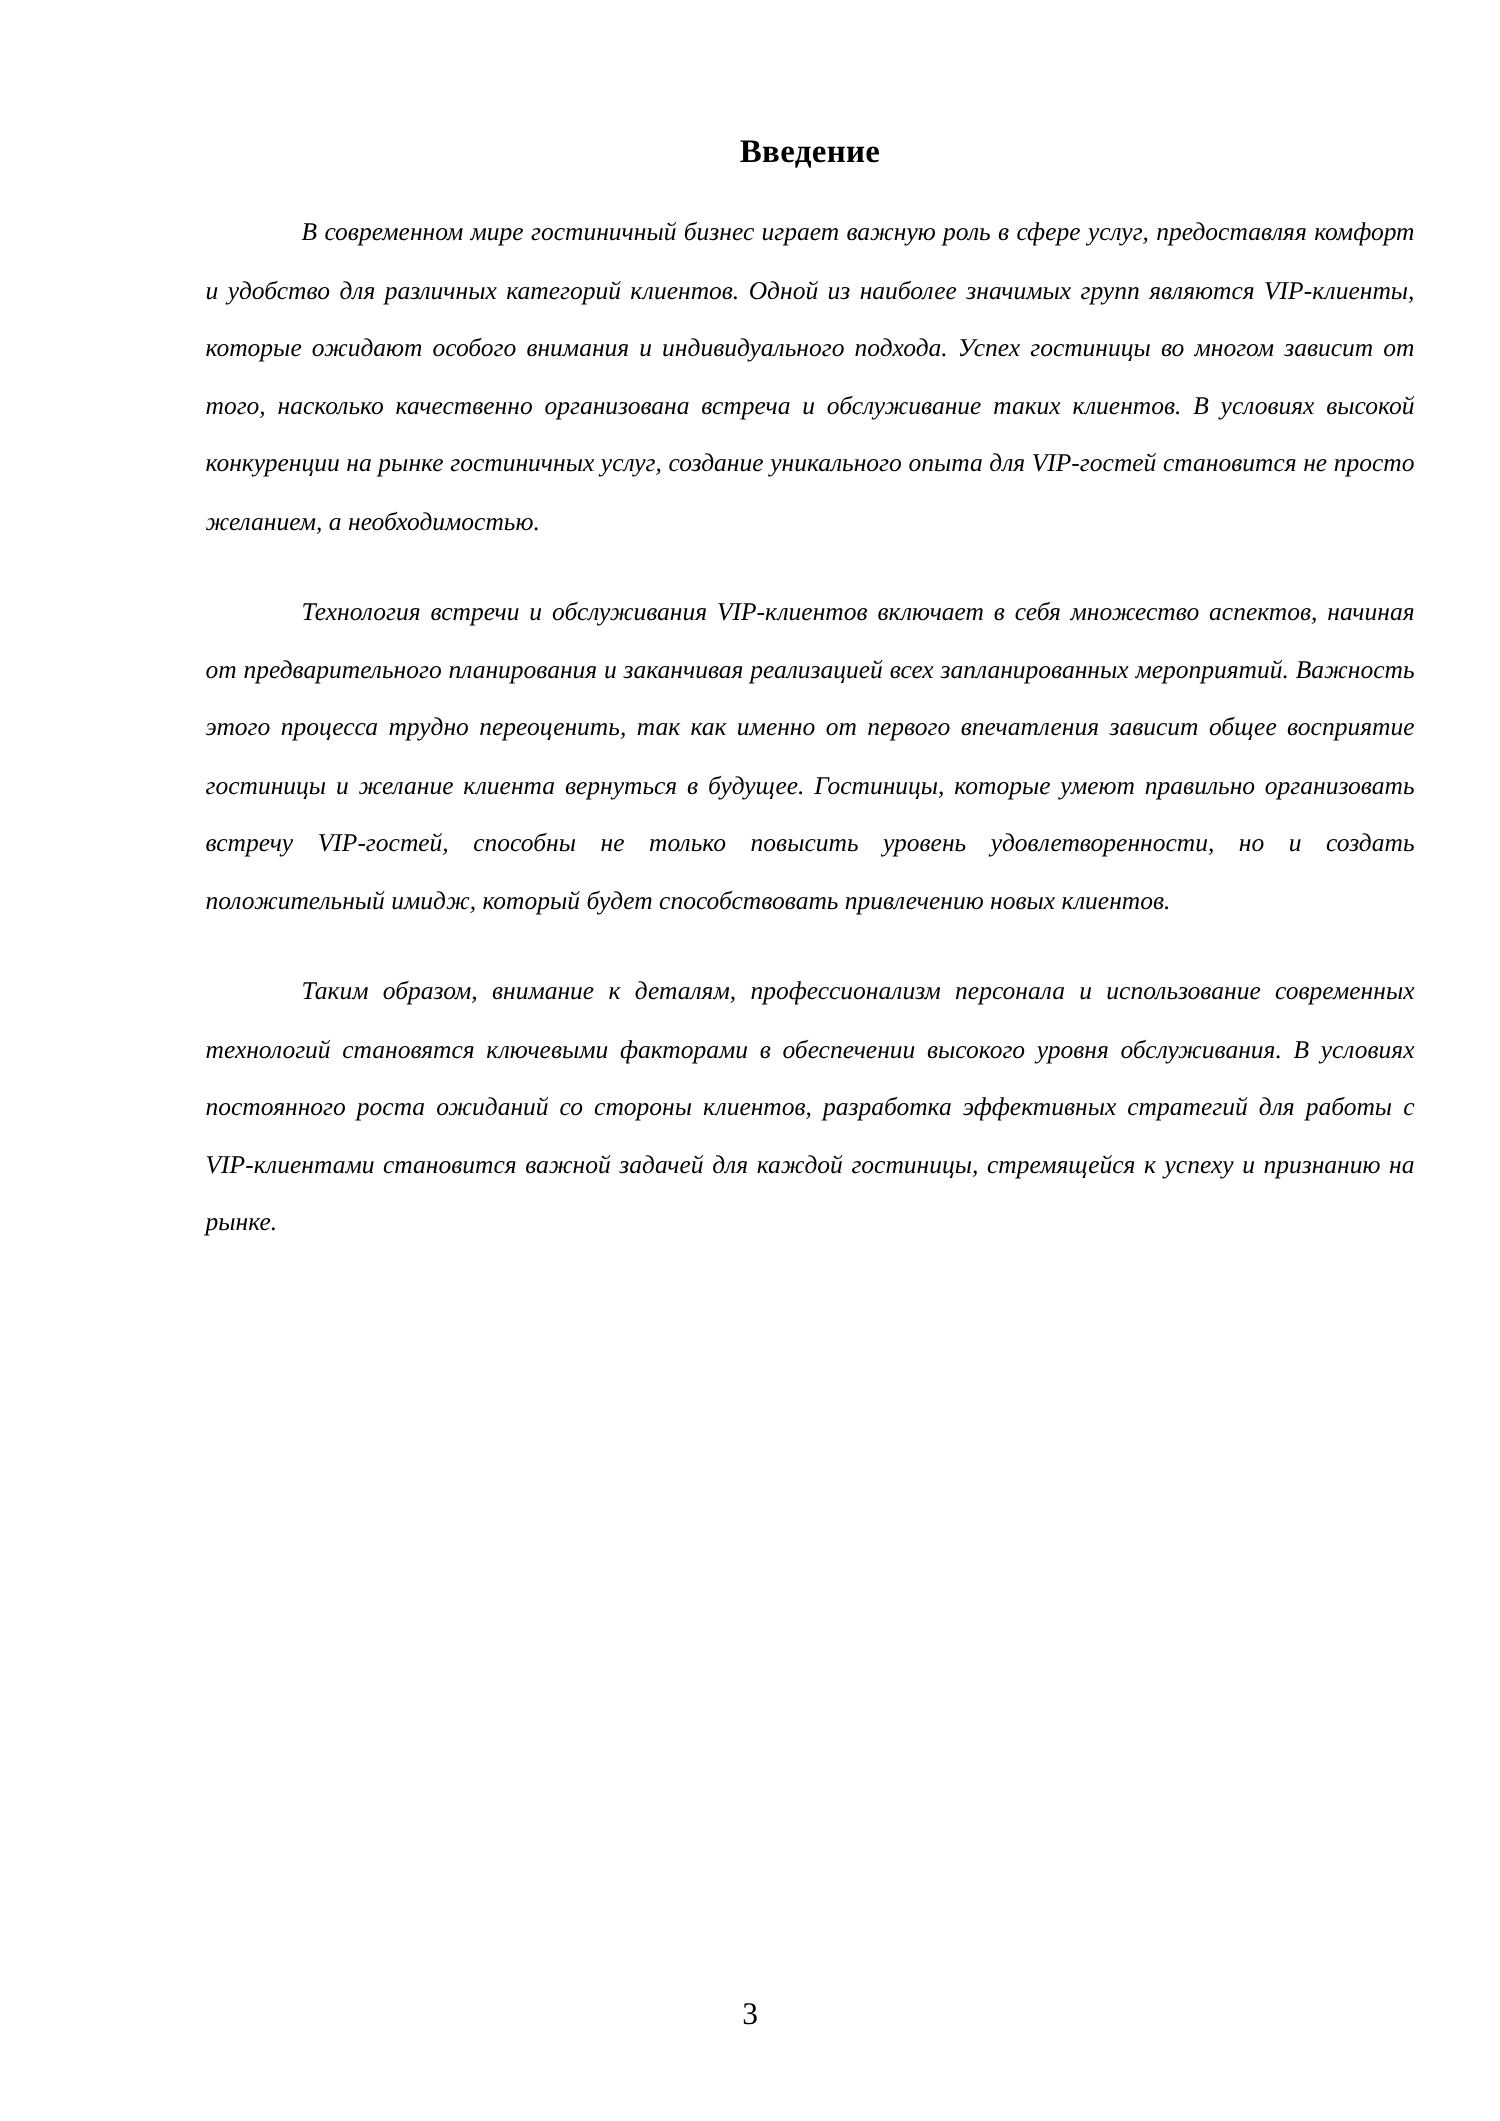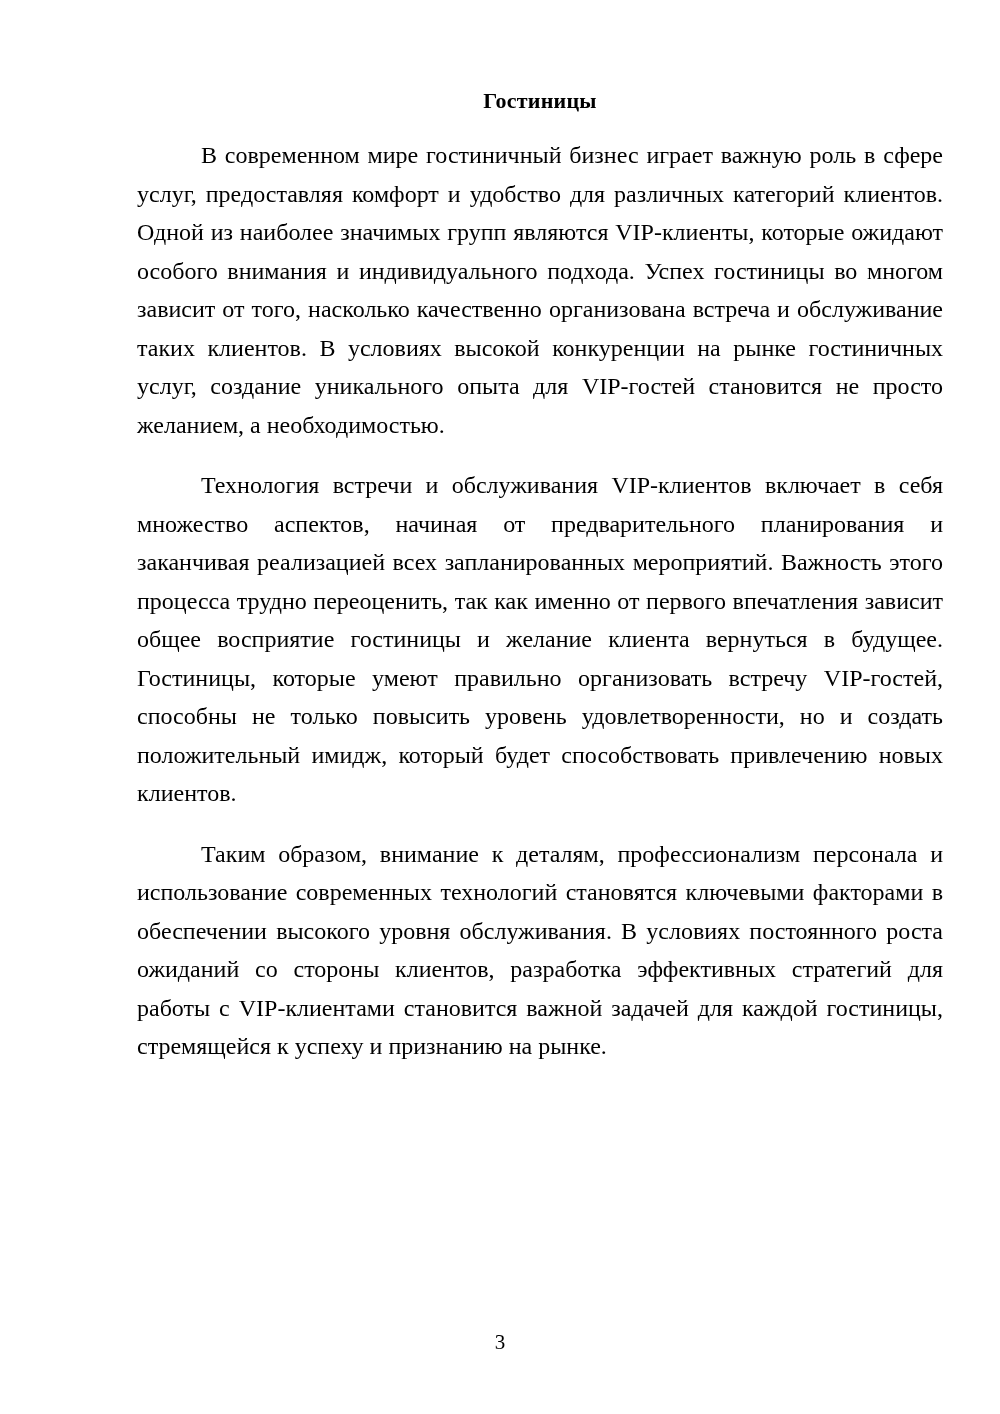--- a/index.html
+++ b/index.html
@@ -24,45 +24,46 @@
     width: 806px;
   }
   .doc-title {
     font-size: 22px;
     font-weight: bold;
     text-align: center;
     margin: 0 0 22px 0;
     letter-spacing: 0.2px;
   }
   .para {
-    font-size: 24px;
+    font-size: 17px;
     line-height: 38.5px;
     text-align: justify;
     text-indent: 64px;
     margin: 0 0 22px 0;
     
     text-justify: inter-word;
+    font-style: italic;
   }
   .para:last-child {
     margin-bottom: 16px;
   }
   .page-number {
     position: absolute;
     left: 0;
     right: 0;
     top: 1330px;
     text-align: center;
     font-size: 21px;
     color: #000000;
   }
 </style>
 </head>
 <body>
 
 <div class="page">
   <div class="content">
-    <h1 class="doc-title">Гостиницы</h1>
+    <h1 class="doc-title">Введение</h1>
     <p class="para">В современном мире гостиничный бизнес играет важную роль в сфере услуг, предоставляя комфорт и удобство для различных категорий клиентов. Одной из наиболее значимых групп являются VIP-клиенты, которые ожидают особого внимания и индивидуального подхода. Успех гостиницы во многом зависит от того, насколько качественно организована встреча и обслуживание таких клиентов. В условиях высокой конкуренции на рынке гостиничных услуг, создание уникального опыта для VIP-гостей становится не просто желанием, а необходимостью.</p>
     <p class="para">Технология встречи и обслуживания VIP-клиентов включает в себя множество аспектов, начиная от предварительного планирования и заканчивая реализацией всех запланированных мероприятий. Важность этого процесса трудно переоценить, так как именно от первого впечатления зависит общее восприятие гостиницы и желание клиента вернуться в будущее. Гостиницы, которые умеют правильно организовать встречу VIP-гостей, способны не только повысить уровень удовлетворенности, но и создать положительный имидж, который будет способствовать привлечению новых клиентов.</p>
     <p class="para">Таким образом, внимание к деталям, профессионализм персонала и использование современных технологий становятся ключевыми факторами в обеспечении высокого уровня обслуживания. В условиях постоянного роста ожиданий со стороны клиентов, разработка эффективных стратегий для работы с VIP-клиентами становится важной задачей для каждой гостиницы, стремящейся к успеху и признанию на рынке.</p>
   </div>
   <div class="page-number">3</div>
 </div>
 
 </body></html>

